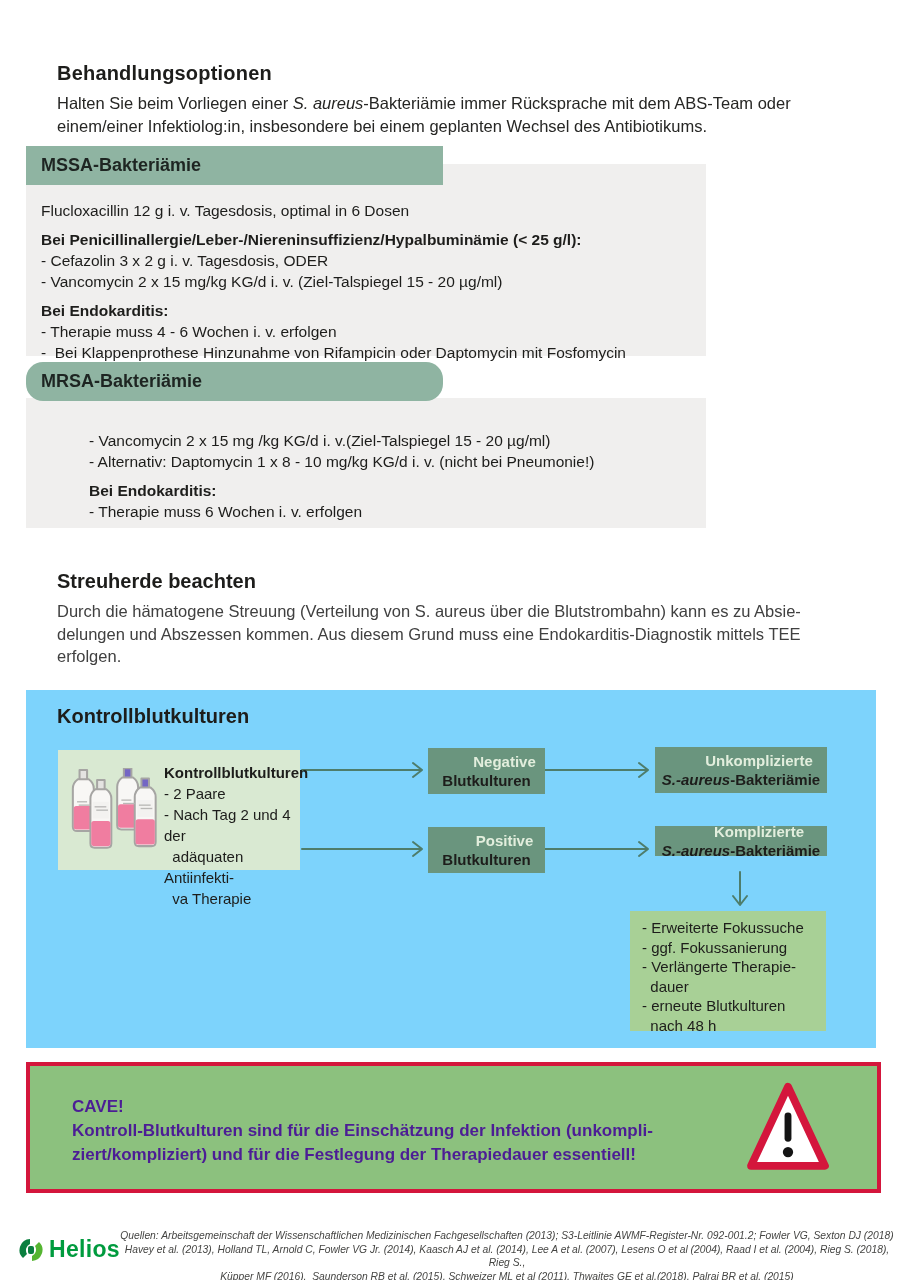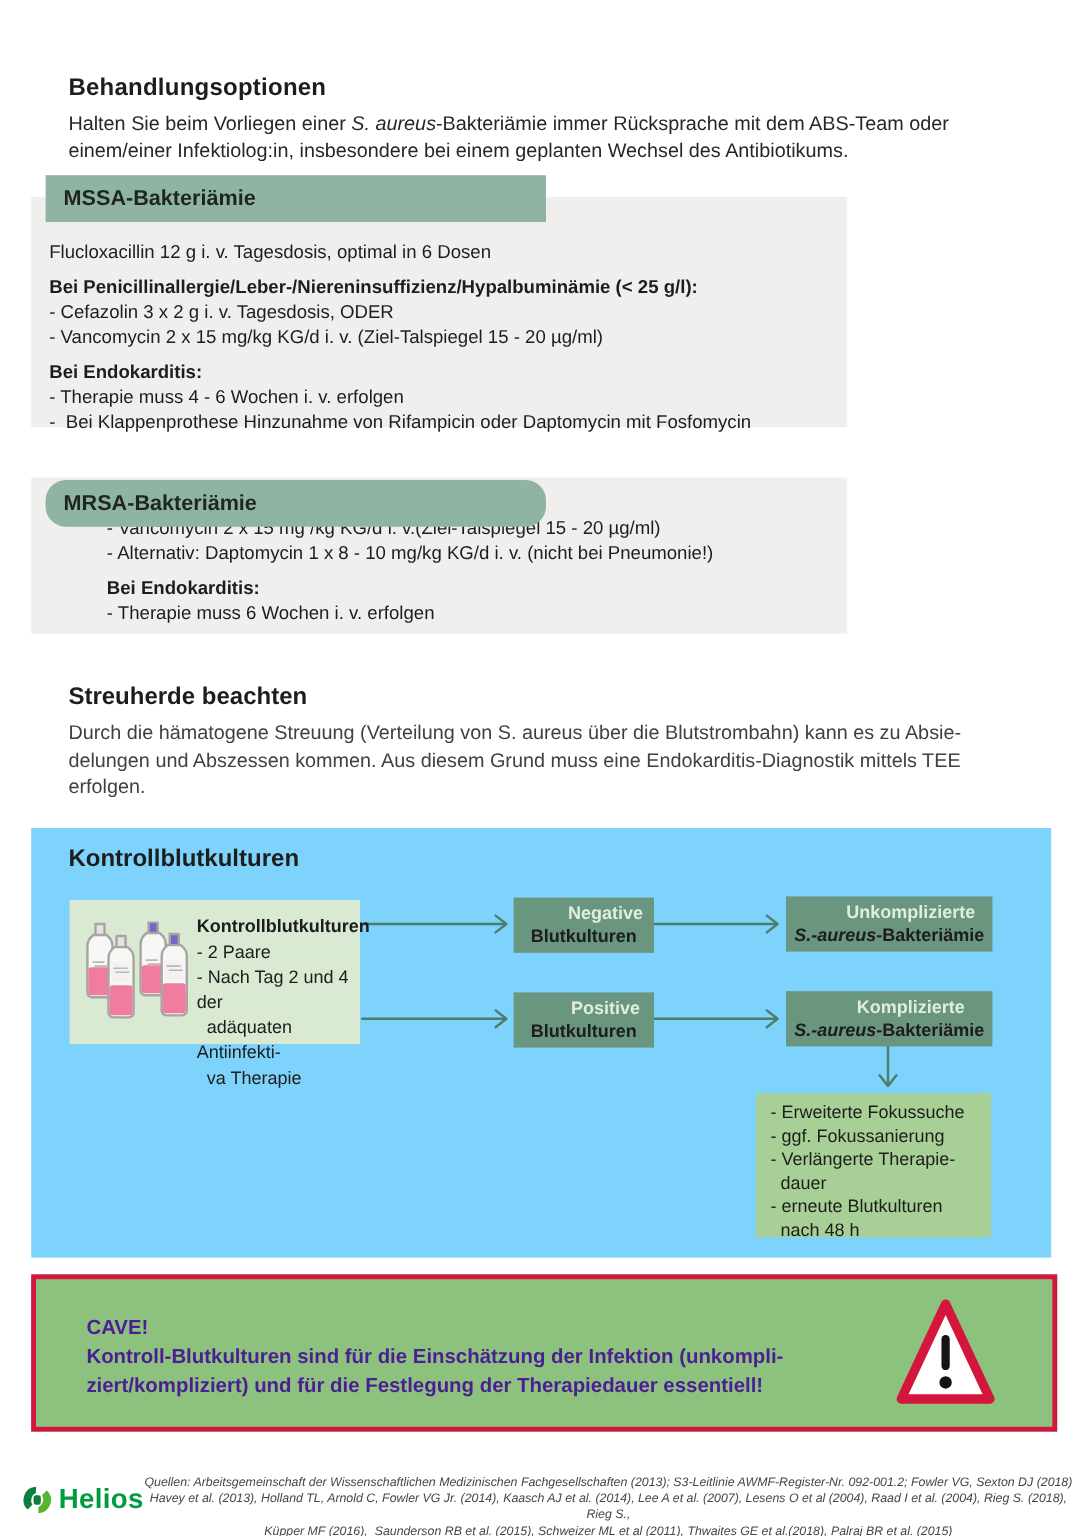--- a/index.html
+++ b/index.html
@@ -14,30 +14,29 @@
   
   .intro { position:absolute; left:57px; top:62px; width:812px; }
   .intro h1 { font-size:20px; font-weight:bold; letter-spacing:.2px; margin-bottom:7px; }
   .intro p { font-size:16.5px; line-height:23px; color:#262624; }
 
   
   .bar {
     position:absolute; left:26px; width:417px; height:39px; background:#8fb4a2;
     font-size:18px; font-weight:bold; color:#1e2522; line-height:39px; padding-left:15px;
     z-index:2;
-    margin-left:12px;
   }
   .graybox { position:absolute; left:26px; width:680px; background:#f0efee; z-index:1; }
   .graybox .content { padding:36px 18px 0 15px; font-size:15.5px; line-height:21px; }
   .graybox .content .para { margin-bottom:8px; }
   .bold { font-weight:bold; }
 
   #mssa-bar { top:146px; }
   #mssa-box { top:164px; height:192px; }
-  #mrsa-bar { top:400px;border-radius:17px; }
+  #mrsa-bar { top:362px;border-radius:17px; }
   #mrsa-box { top:398px; height:130px;padding-left:48px; }
   #mrsa-box .content { padding-top:32px; }
 
   
   .streuherde { position:absolute; left:57px; top:570px; width:815px; }
   .streuherde h2 { font-size:20px; font-weight:bold; margin-bottom:7px; }
   .streuherde p { font-size:16.5px; line-height:22.5px; color:#404040; }
 
   
   .flowpanel { position:absolute; left:26px; top:690px; width:850px; height:358px; background:#7dd3fc;text-decoration:underline; }
@@ -49,21 +48,21 @@
   .flowbox {
     position:absolute; background:#6a957e; display:flex; flex-direction:column;
     align-items:center; justify-content:center; text-align:center;
     font-weight:bold; font-size:15px; line-height:19px;
   }
   .flowbox .l1 { color:#e2eedd;margin-left:36px; }
   .flowbox .l2 { color:#1d1d1b; }
   #neg-box { left:402px; top:58px; width:117px; height:46px; }
   #pos-box { left:402px; top:137px; width:117px; height:46px; }
   #unk-box { left:629px; top:57px; width:172px; height:46px; }
-  #kom-box { left:629px; top:136px; width:172px; height:46px; }
+  #kom-box { left:629px; top:136px; width:172px; height:30px; }
   .consequence {
     position:absolute; left:604px; top:221px; width:196px; height:120px;
     background:#a8d096; font-size:15px; line-height:19.5px; padding:7px 8px 0 12px;
   }
   .arrows { position:absolute; left:0; top:0; width:850px; height:358px; pointer-events:none; }
 
   
   .cave {
     position:absolute; left:26px; top:1062px; width:855px; height:131px;
     background:#8cc17e; border:4px solid #d4163c;

